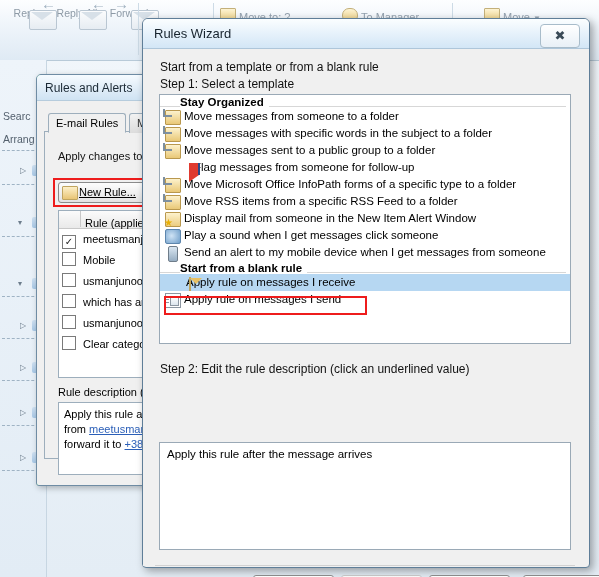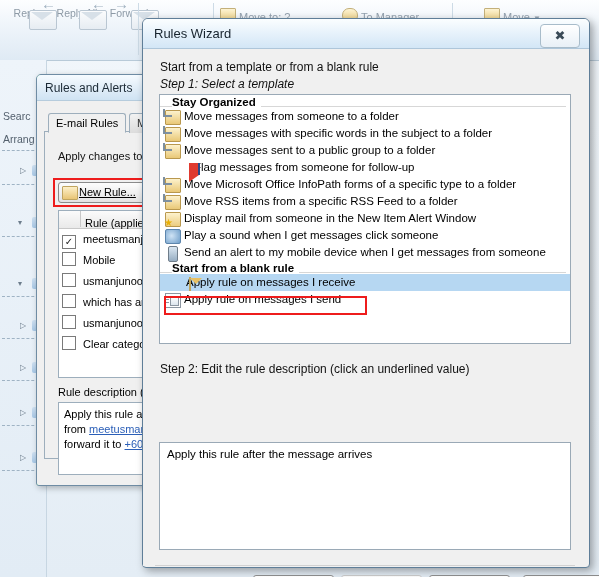--- a/index.html
+++ b/index.html
@@ -94,21 +94,21 @@
     border-bottom:1px solid #aec6da;border-radius:5px 5px 0 0;
     font-size:13px;color:#17232d;padding:7px 0 0 11px;}
   #rw-close{position:absolute;right:9px;top:5px;width:38px;height:22px;
     border:1px solid #a8bcca;border-radius:4px;
     background:linear-gradient(#ffffff,#e8f0f7);color:#3a4a57;
     font-size:13px;text-align:center;line-height:21px;}
   #rw-body{position:absolute;left:0;top:31px;width:444px;height:516px;background:#f0f0f0;}
   .rw-h{position:absolute;font-size:12px;color:#111;}
   #tpl-box{position:absolute;left:16px;top:44px;width:412px;height:250px;
     background:#fff;border:1px solid #9aa9b6;box-sizing:border-box;overflow:hidden;}
-  .grp{font-weight:bold;font-size:11.5px;padding:1px 0 0 12px;position:relative;}
+  .grp{font-weight:bold;font-size:11.5px;padding:1px 0 0 20px;position:relative;}
   .grp .rule{position:absolute;left:0;right:4px;bottom:1px;height:1px;background:#d7d7d7;}
   .grp span{background:#fff;padding-right:5px;position:relative;z-index:2;}
   .item{height:17px;line-height:17px;font-size:11.5px;padding-left:24px;position:relative;white-space:nowrap;}
   .item.sel{background:#b6d7f2;}
   .it-ic{position:absolute;left:5px;top:2px;width:14px;height:13px;}
   
   .ic-folder{border:1px solid #b9984e;border-radius:1px;
     background:linear-gradient(#fdf2cd,#e9c877);}
   .ic-folder:after{content:"";position:absolute;left:-3px;top:-2px;width:7px;height:6px;
     border-left:2px solid #7d8fa0;border-bottom:2px solid #7d8fa0;}
@@ -236,38 +236,38 @@
         <div class="ra-row"><span class="ra-chk"></span><span>which has an a</span></div>
         <div class="ra-row"><span class="ra-chk"></span><span>usmanjunoon@</span></div>
         <div class="ra-row"><span class="ra-chk"></span><span>Clear categorie</span></div>
       </div>
 
       <div class="ra-lbl-t" style="left:13px;top:254px;">Rule description (cli</div>
 
       <div id="ra-desc">
         <div>Apply this rule aft</div>
         <div><span>from </span><a href="#">meetusmanj</a></div>
-        <div><span>forward it to </span><a href="#">+60</a></div>
+        <div><span>forward it to </span><a href="#">+38</a></div>
       </div>
 
     </div>
   </div>
   <div id="ra-fade"></div>
 </div>
 
 <div id="rw">
   <div id="rw-title">
     <span>Rules Wizard</span>
   </div>
   <div id="rw-close">✖</div>
 
   <div id="rw-body">
 
     <div class="rw-h" style="left:17px;top:10px;">Start from a template or from a blank rule</div>
-    <div class="rw-h" style="left:17px;top:27px;font-style:italic;">Step 1: Select a template</div>
+    <div class="rw-h" style="left:17px;top:27px;">Step 1: Select a template</div>
 
     <div id="tpl-box">
 
       <div class="grp">
         <span>Stay Organized</span><i class="rule"></i>
       </div>
       <div class="item"><span class="it-ic ic-folder"></span><span>Move messages from someone to a folder</span></div>
       <div class="item"><span class="it-ic ic-folder"></span><span>Move messages with specific words in the subject to a folder</span></div>
       <div class="item"><span class="it-ic ic-folder"></span><span>Move messages sent to a public group to a folder</span></div>
       <div class="item"><span class="it-ic ic-flag"></span><span>Flag messages from someone for follow-up</span></div>

